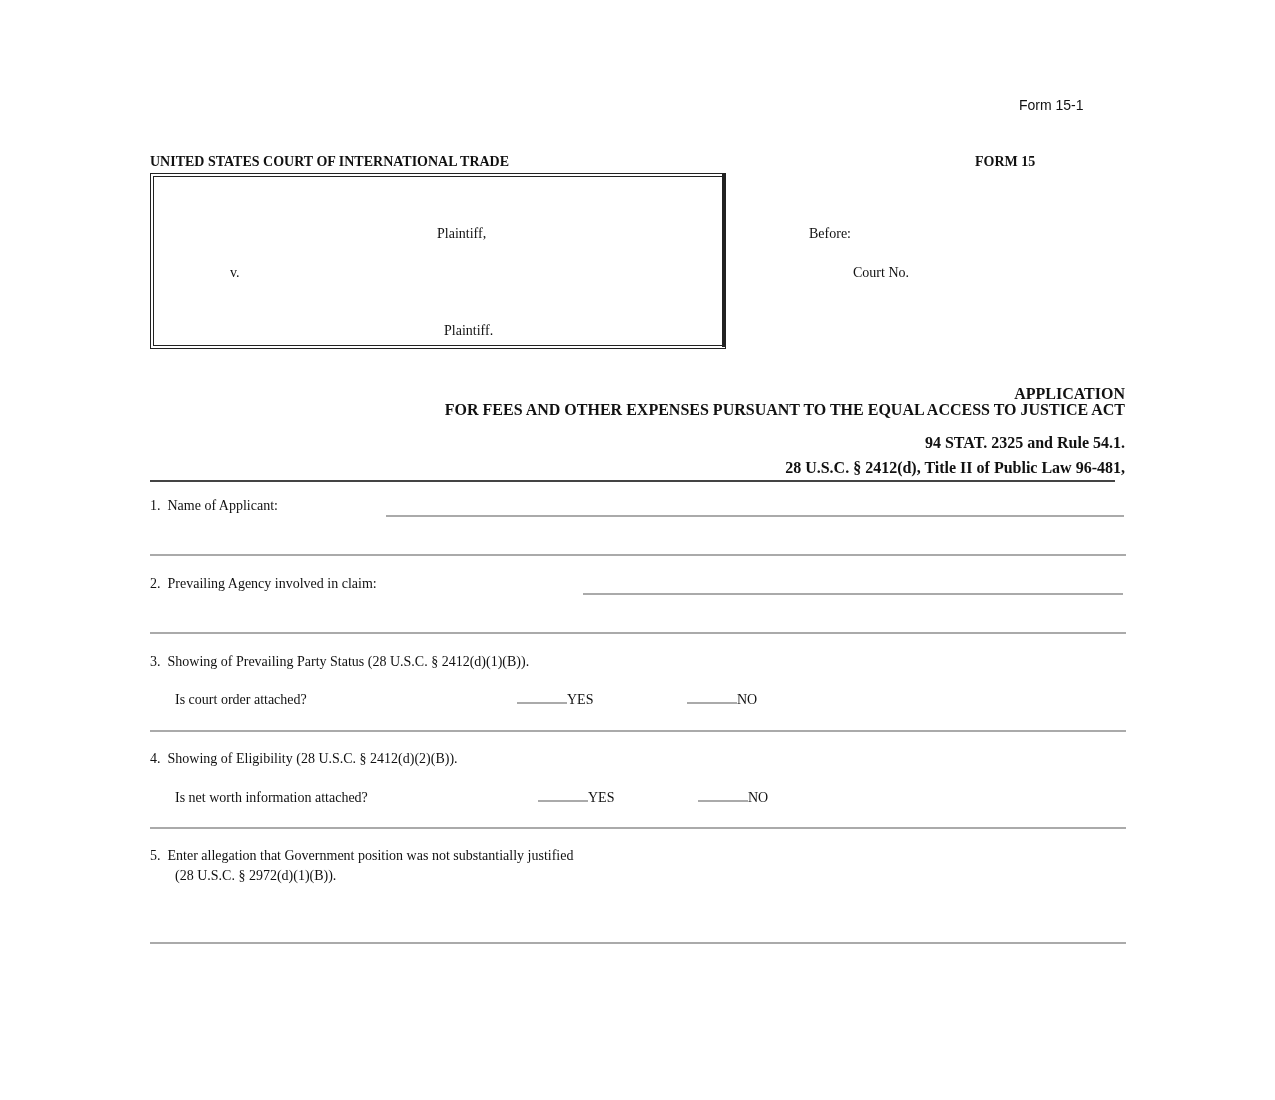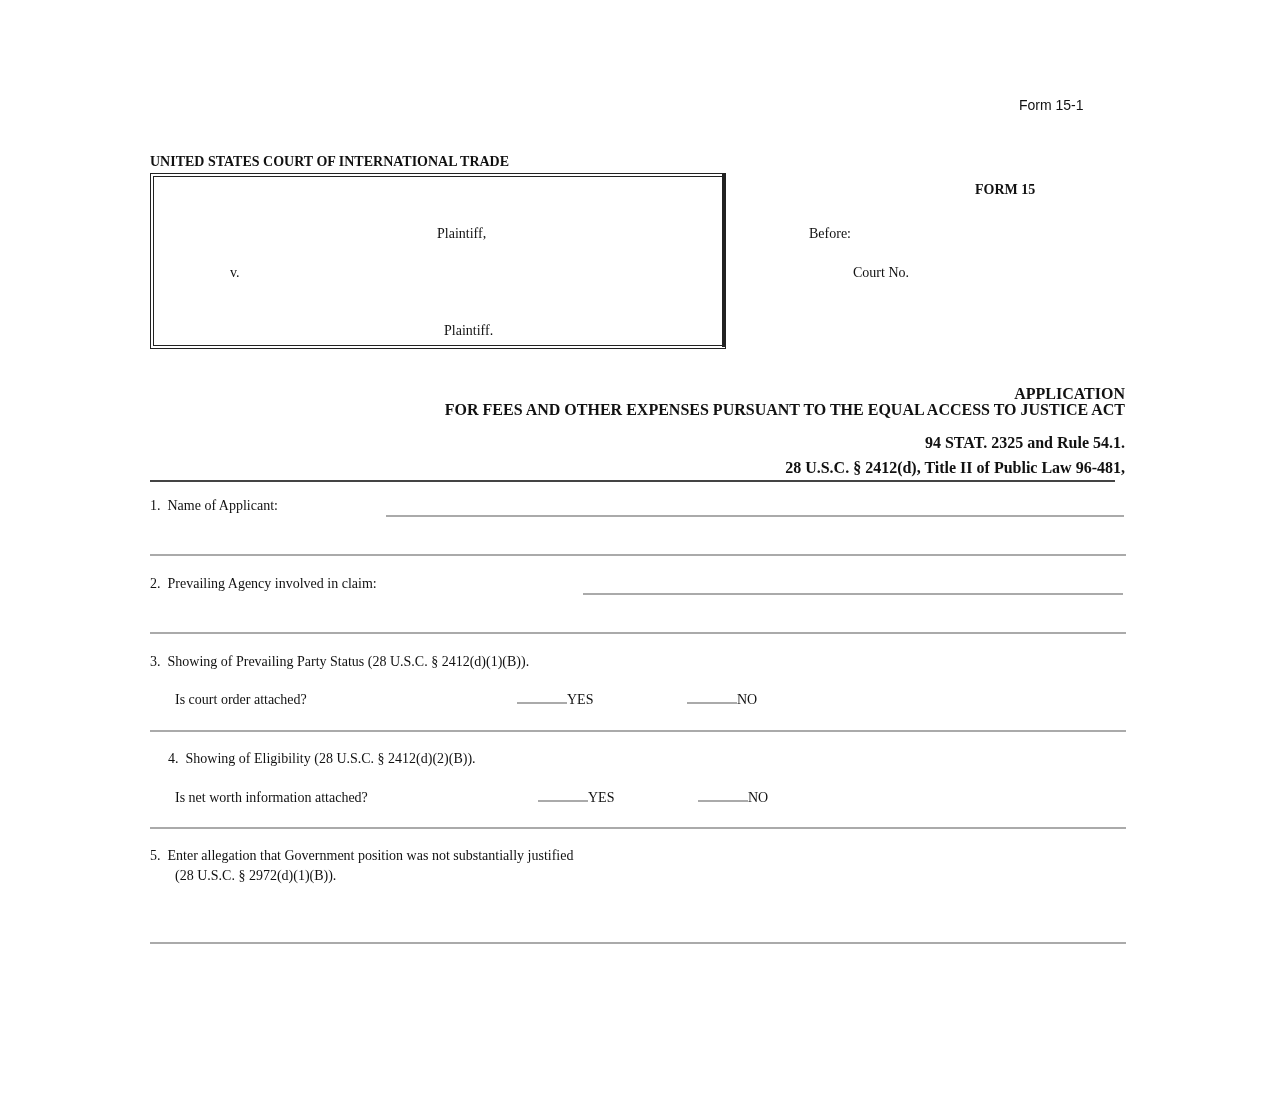--- a/index.html
+++ b/index.html
@@ -16,21 +16,21 @@
   .hline { position: absolute; height: 2px; background: #aaa; }
   .hline.dark { background: #444; height: 1.5px; }
   .blank { display: inline-block; border-bottom: 2px solid #aaa; vertical-align: baseline; }
   .center { text-align: right; }
 </style>
 </head>
 <body>
 
 <div class="abs sans t18" style="left:1019px; top:97px;">Form 15-1</div>
 <div class="abs bold t18" style="left:150px; top:154px;">UNITED STATES COURT OF INTERNATIONAL TRADE</div>
-<div class="abs bold t18" style="left:975px; top:154px;margin-top:28px;">FORM 15</div>
+<div class="abs bold t18" style="left:975px; top:154px;">FORM 15</div>
 
 <div class="caption-box"></div>
 <div class="caption-rule"></div>
 <div class="abs t18" style="left:437px; top:226px;">Plaintiff,</div>
 <div class="abs t18" style="left:230px; top:265px;">v.</div>
 <div class="abs t18" style="left:444px; top:323px;">Plaintiff.</div>
 <div class="abs t18" style="left:809px; top:226px;">Before:</div>
 <div class="abs t18" style="left:809px; top:265px;margin-left:44px;">Court No.</div>
 
 <div class="abs bold t16 center" style="left:150px; width:975px; top:385px;">APPLICATION</div>
@@ -56,21 +56,21 @@
 </div>
 <div class="abs t18" style="left:175px; top:692px;">Is court order attached?</div>
 <div class="abs t18" style="left:517px; top:692px;">
   <span class="blank" style="width:50px;"></span><span>YES</span>
 </div>
 <div class="abs t18" style="left:687px; top:692px;">
   <span class="blank" style="width:50px;"></span><span>NO</span>
 </div>
 <div class="hline" style="left:150px; width:976px; top:730px;"></div>
 
-<div class="abs t18" style="left:168px; top:751px;">
+<div class="abs t18" style="left:150px; top:751px;">
   <span>4.</span>&nbsp; <span>Showing of Eligibility (28 U.S.C. § 2412(d)(2)(B)).</span>
 </div>
 <div class="abs t18" style="left:175px; top:790px;">Is net worth information attached?</div>
 <div class="abs t18" style="left:538px; top:790px;">
   <span class="blank" style="width:50px;"></span><span>YES</span>
 </div>
 <div class="abs t18" style="left:698px; top:790px;">
   <span class="blank" style="width:50px;"></span><span>NO</span>
 </div>
 <div class="hline" style="left:150px; width:976px; top:827px;"></div>

